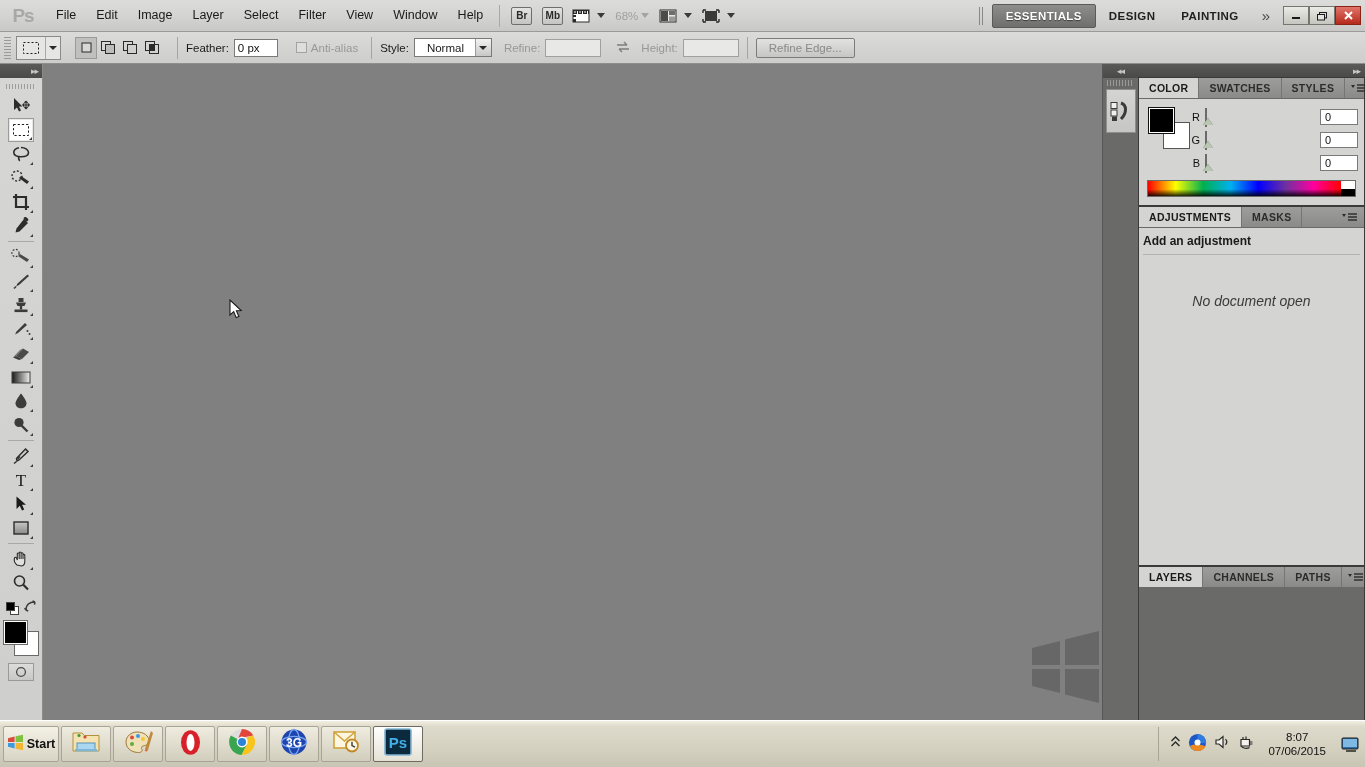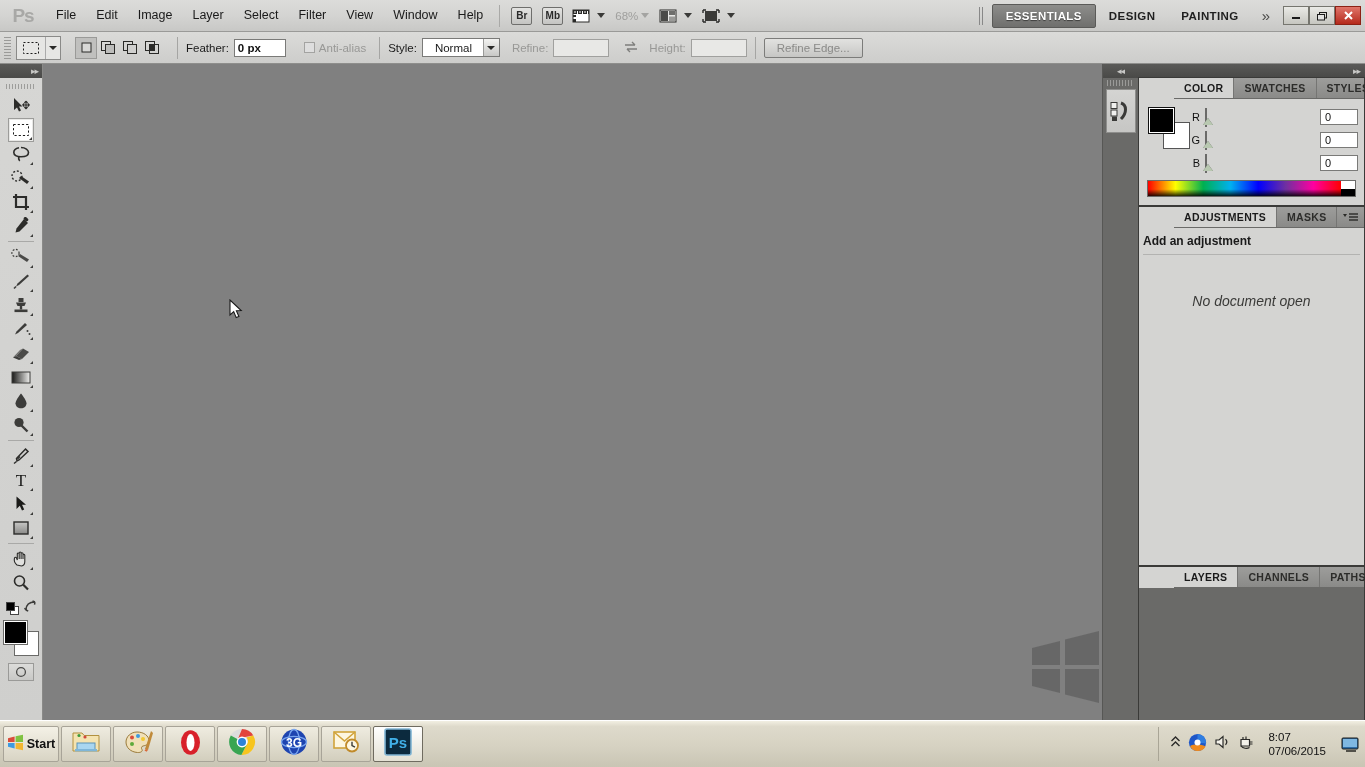--- a/index.html
+++ b/index.html
@@ -196,21 +196,20 @@
     height: 13px; background: linear-gradient(to bottom,#5a5a58,#4a4a48);
     display: flex; align-items: center; justify-content: flex-end; padding-right: 5px;
   }
   .arrows { color: #c8c8c6; font-size: 9px; letter-spacing: -1px; cursor: pointer; }
 
   .panel { background: #d4d4d2; border: 1px solid #3a3a38; }
   .tabrow {
     display: flex; align-items: stretch; height: 21px;
     background: linear-gradient(to bottom,#9d9d9b,#8a8a88);
     border-bottom: 1px solid #6a6a68;
-    margin-left: 35px;
   }
   .ptab {
     padding: 0 10px; display: flex; align-items: center;
     font-size: 10.5px; font-weight: bold; color: #2c2c2a; letter-spacing: 0.3px;
     border-right: 1px solid #757573; cursor: pointer;
   }
   .ptab.active { background: #d4d4d2; color: #1a1a1a; }
   .pmenu {
     margin-left: auto; display: flex; align-items: center; padding: 0 6px; cursor: pointer;
   }
@@ -271,21 +270,21 @@
     display: flex; align-items: center; justify-content: center; cursor: pointer;
   }
   .qitem.start {
     background: linear-gradient(to bottom,#f4f1e6,#d8d4c4);
     gap: 3px; padding: 0 5px; width: 56px;
   }
   .qitem.active-win { background: linear-gradient(to bottom,#ffffff,#e4e1d4); border-color: #6f6b60; }
   .start-label { font-size: 12.5px; font-weight: bold; color: #111; }
   .tray { margin-left: auto; display: flex; align-items: center; height: 40px; padding-right: 4px; gap: 7px; }
   .tray-sep { width: 1px; height: 34px; background: #a9a596; margin-right: 4px; }
-  .clock { font-size: 11.5px; color: #111; line-height: 14px; padding: 0 6px; }
+  .clock { font-size: 11.5px; color: #111; text-align: center; line-height: 14px; padding: 0 6px; }
   .showdesk { width: 22px; height: 20px; display:flex; align-items:center; justify-content:center; cursor: pointer;}
 
   
   .watermark {
     position: absolute; left: 1026px; top: 618px; width: 339px; height: 102px;
     display: flex; align-items: center; pointer-events: none;
   }
   .wm-text { display: flex; flex-direction: column; line-height: 0.88; margin-left: 6px; }
   .wm-free {
     font-family: "DejaVu Sans", sans-serif; font-weight: bold;
@@ -431,21 +430,21 @@
           <rect x="1.5" y="1.5" width="9" height="9" fill="none" stroke="#2a2a28"></rect>
           <rect x="5.5" y="4.5" width="9" height="9" fill="none" stroke="#2a2a28"></rect>
           <rect x="5.5" y="4.5" width="5" height="6" fill="#2a2a28"></rect>
         </svg>
       </div>
     </div>
 
     <div class="vsep"></div>
 
     <span class="lbl">Feather:</span>
-    <input class="inp" style="width: 52px; font-weight: bold;" value="0 px">
+    <input class="inp" style="width: 44px;" value="0 px">
 
     <div style="width:18px"></div>
     <div class="chk"></div>
     <span class="lbl dim">Anti-alias</span>
 
     <div class="vsep"></div>
 
     <span class="lbl">Style:</span>
     <div class="selstyle">
       <span>Normal</span>

